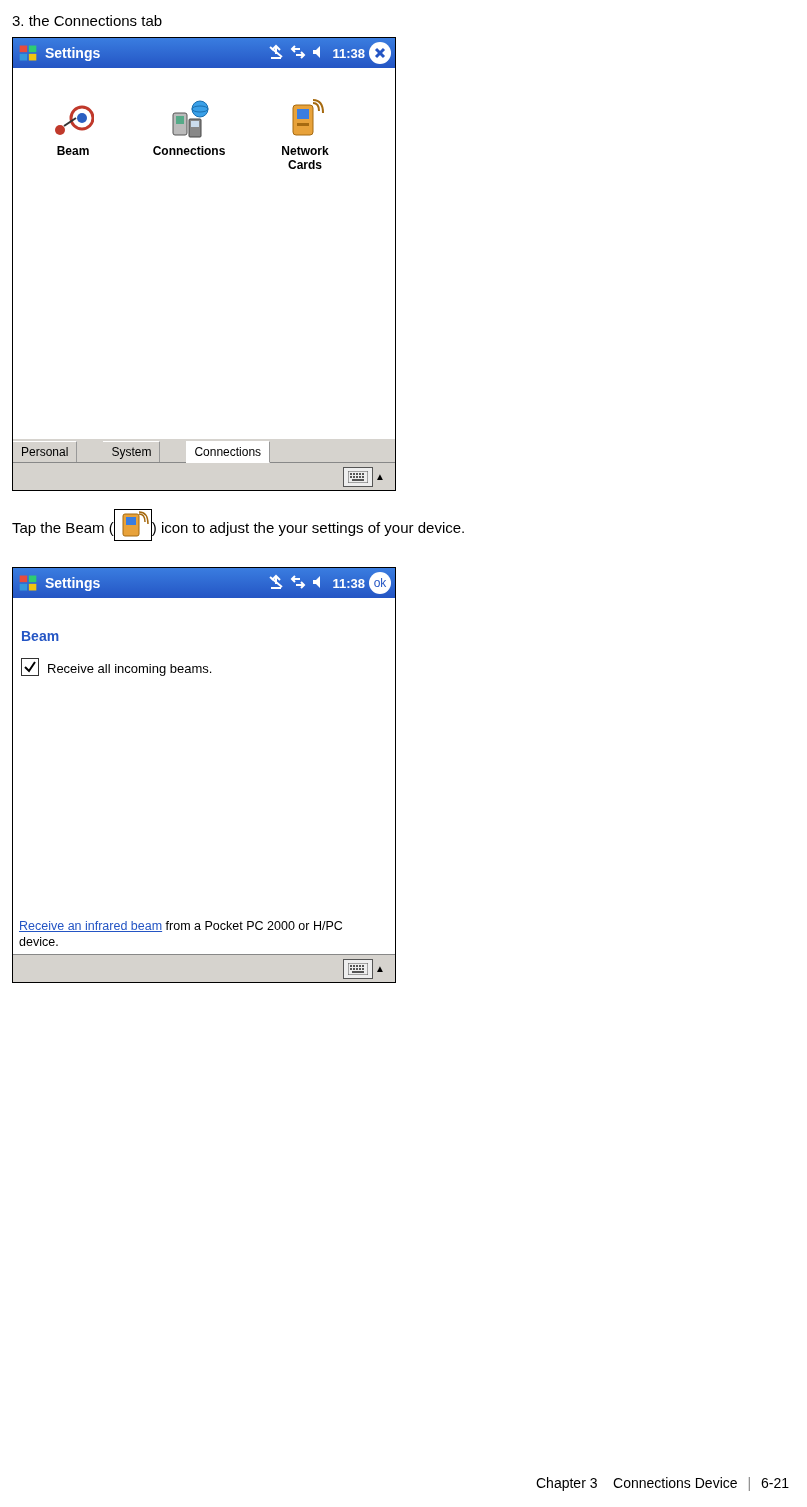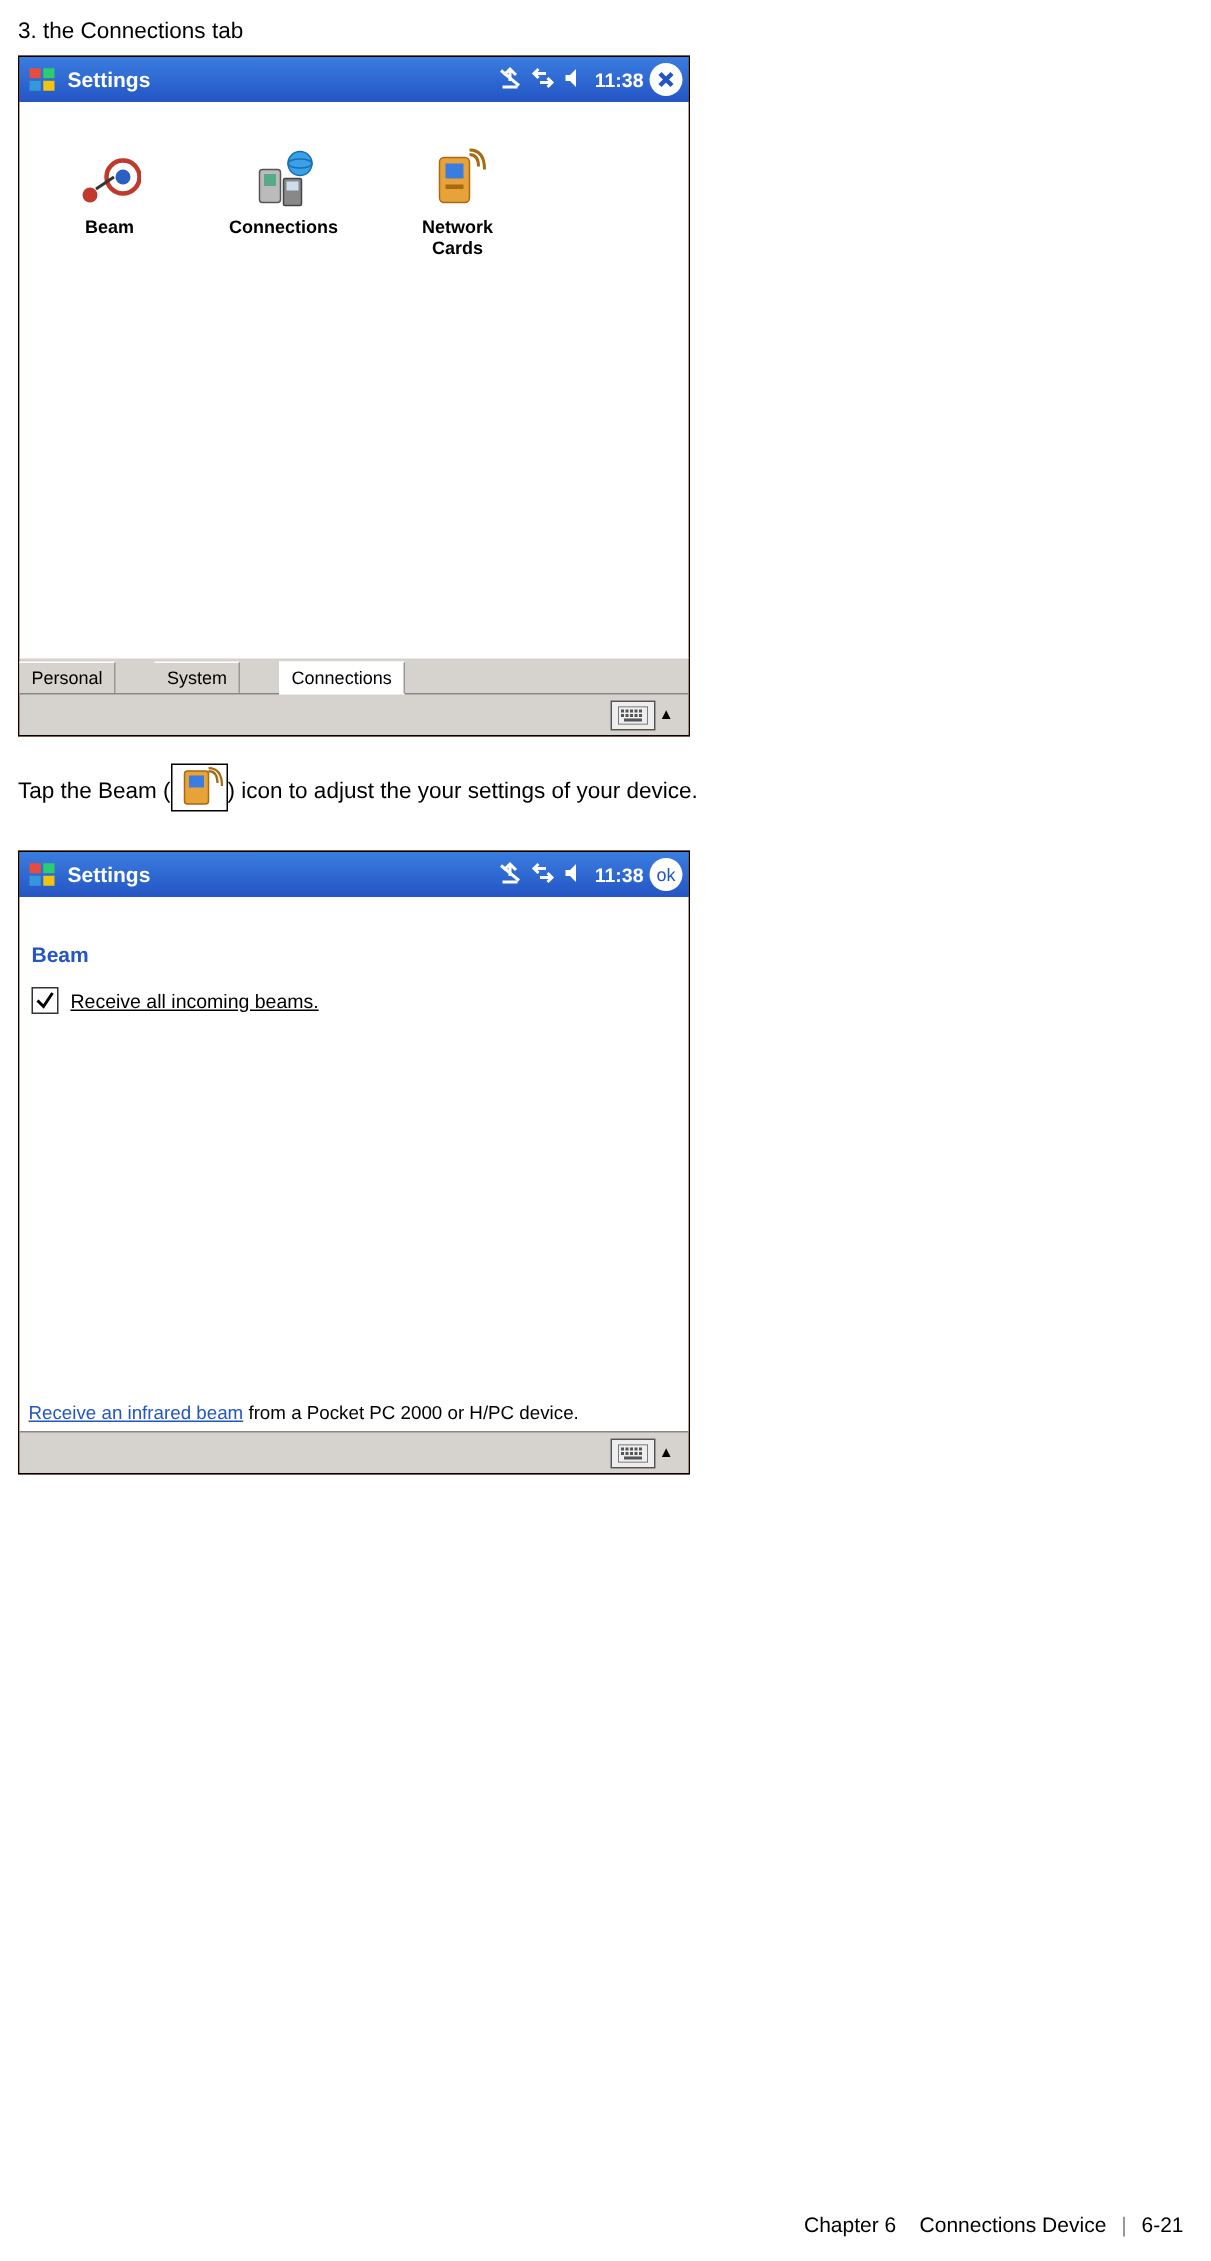--- a/index.html
+++ b/index.html
@@ -9,22 +9,22 @@
       color: #000;
       background: #fff;
       width: 807px;
       height: 1507px;
       padding: 8px 12px;
       position: relative;
     }
     .body-text { margin: 4px 0 8px 0; font-size: 15px; }
     .screenshot {
       border: 1px solid #000;
-      width: 448px;
-      background: #f97316;
+      width: 384px;
+      background: #0369a1;
       margin-bottom: 20px;
     }
     .titlebar {
       background: linear-gradient(#3a7de0, #2455c4);
       height: 30px;
       display: flex;
       align-items: center;
       padding: 0 4px;
       color: #fff;
       font-weight: bold;
@@ -129,26 +129,25 @@
     
     .beam-header {
       color: #2455c4;
       font-weight: bold;
       font-size: 14px;
       margin: 6px 0 14px 2px;
       font-family: Tahoma, sans-serif;
     }
     .checkbox-row {
       display: flex;
-      align-items: center;
+      align-items: flex-end;
       gap: 8px;
       margin: 6px 0 0 2px;
       font-size: 13px;
       font-family: Tahoma, sans-serif;
-      text-decoration: underline;
     }
     .checkbox {
       width: 18px; height: 18px;
       border: 1px solid #333;
       display: flex; align-items: center; justify-content: center;
       background: #fff;
     }
     .content-area.second { min-height: 356px; position: relative; padding-bottom: 0; }
     .bottom-text {
       position: absolute;
@@ -351,18 +350,18 @@
           <rect x="11" y="5" width="2" height="2" fill="#555"></rect>
           <rect x="14" y="5" width="2" height="2" fill="#555"></rect>
         <rect x="4" y="8" width="12" height="2" fill="#555"></rect>
       </svg>
     </div>
     <span class="sip-arrow">▲</span>
   </div>
 </div>
 
 <div class="footer">
-  <span>Chapter 6</span>
+  <span>Chapter 3</span>
   &nbsp;&nbsp;
   <span>Connections Device</span>
   <span class="sep">|</span>
   <span>6-21</span>
 </div>
 
 </body></html>

